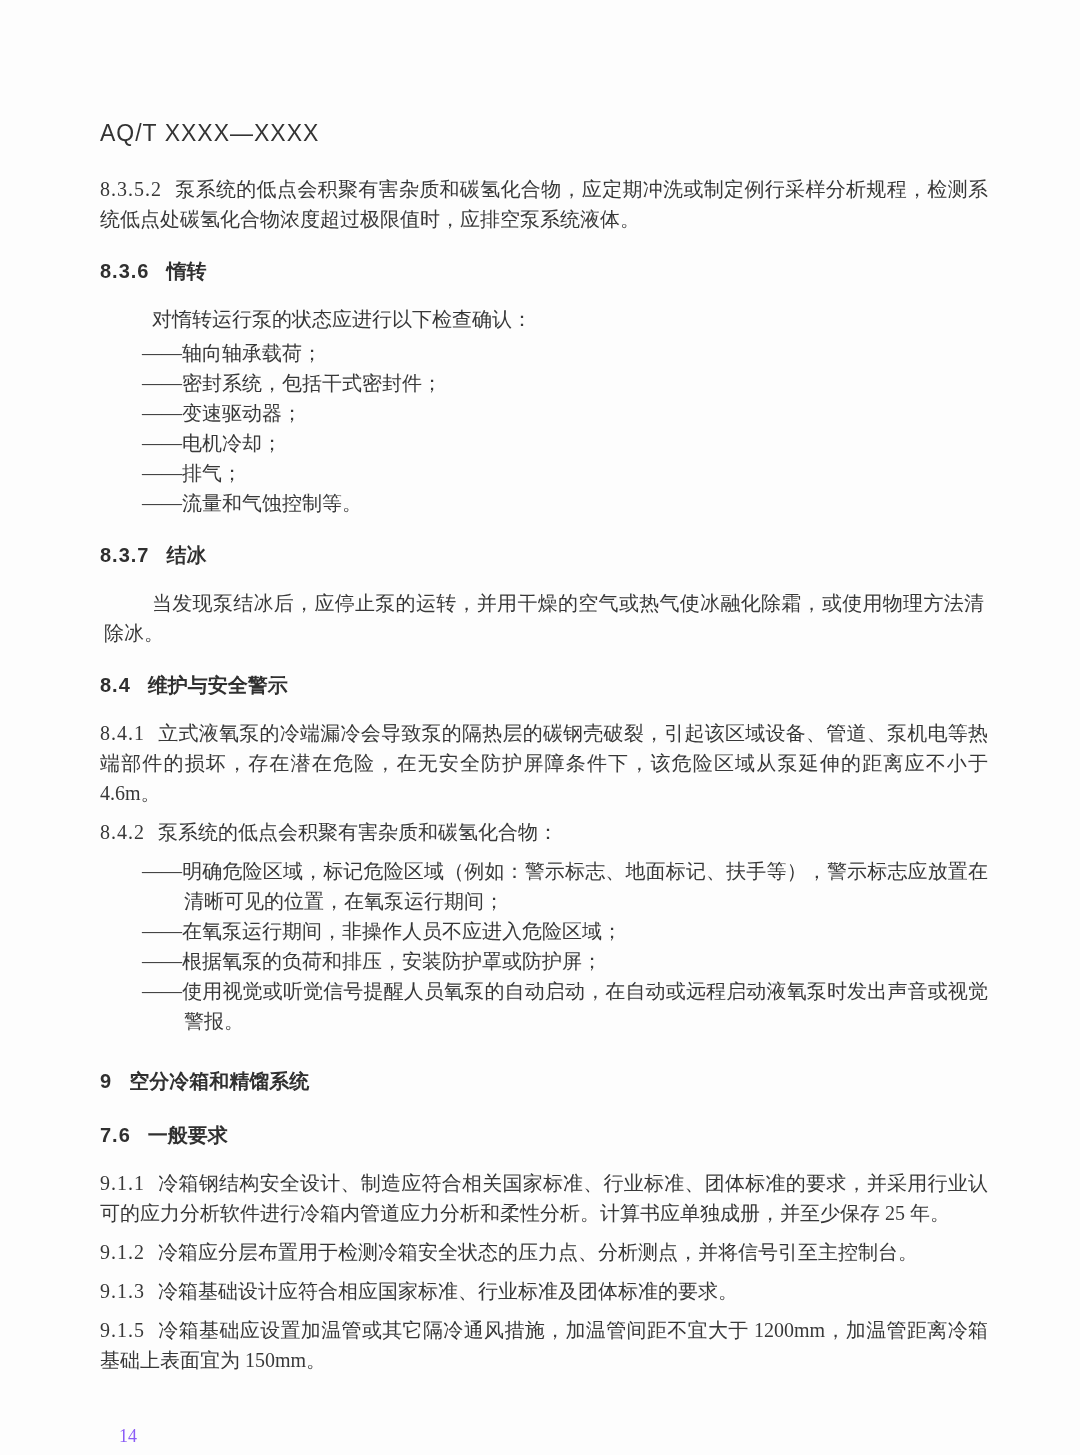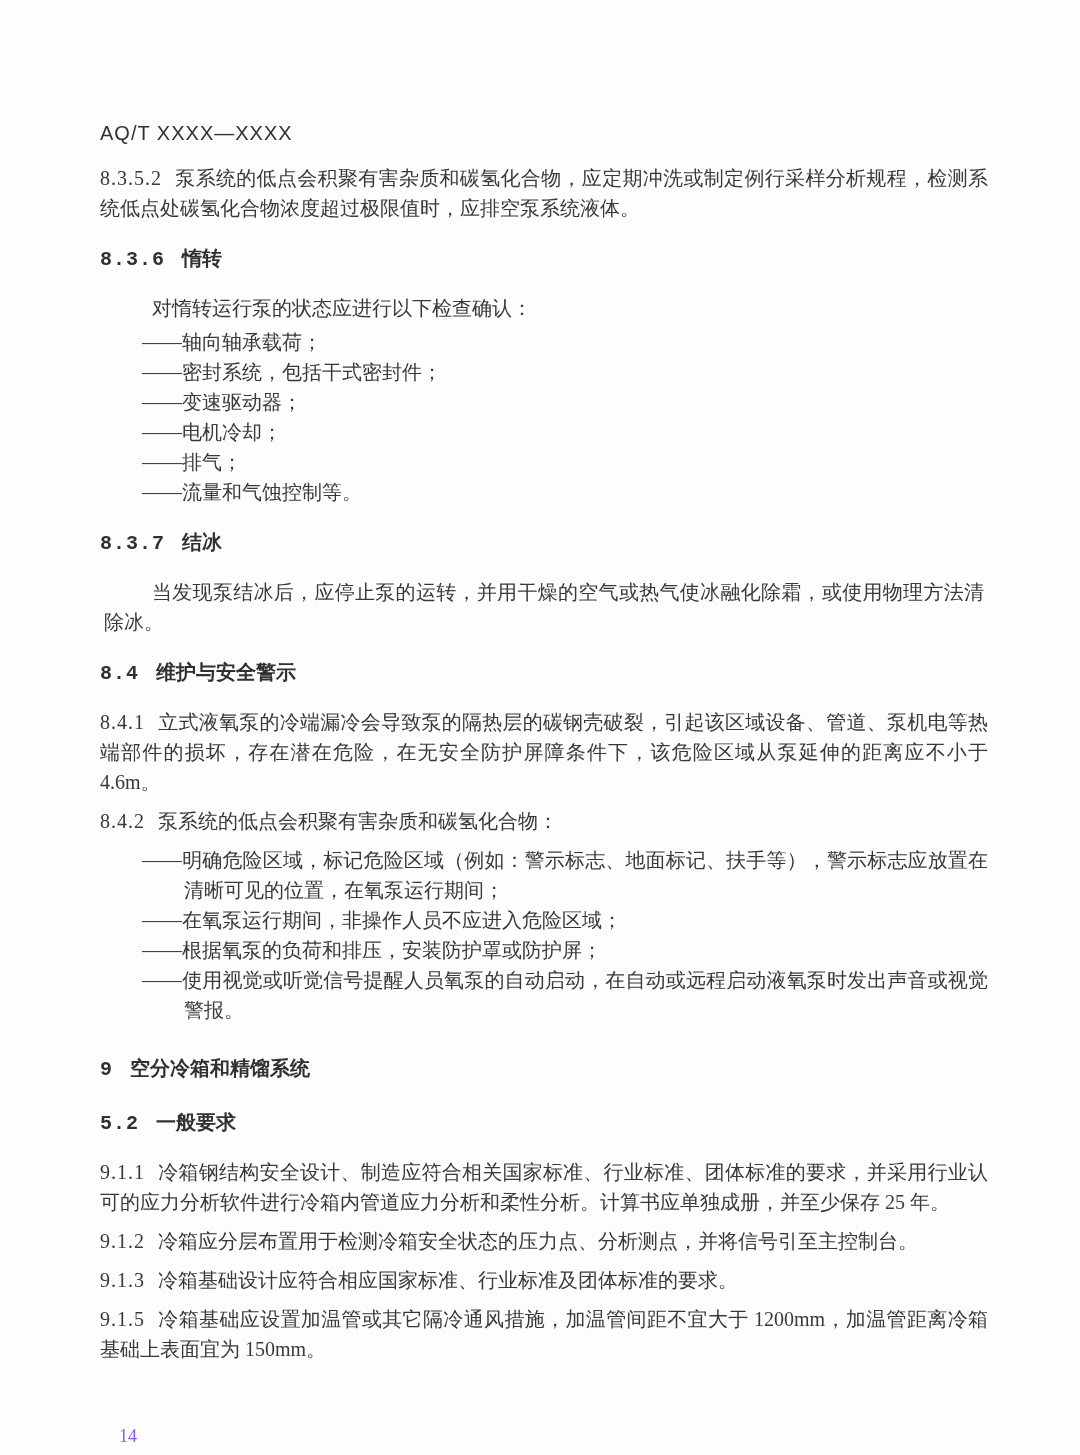--- a/index.html
+++ b/index.html
@@ -11,30 +11,30 @@
     background: #fdfdfd;
     color: #383838;
     font-family: "Liberation Serif", "DejaVu Serif", serif;
     font-size: 20px;
     line-height: 30px;
     padding: 118px 92px 0 100px;
     overflow: hidden;
   }
   .doc-header {
     font-family: "Liberation Sans", "DejaVu Sans", sans-serif;
-    font-size: 20px;
+    font-size: 23px;
     letter-spacing: 1px;
     color: #333333;
-    margin-bottom: 15px;
+    margin-bottom: 26px;
   }
   p { margin: 0; }
   .clause { margin: 9px 0; text-align: justify; }
   .clause .num { margin-right: 13px; letter-spacing: 1px; white-space: nowrap; }
   .heading {
-    font-family: Liberation Mono, monospace;
+    font-family: Liberation Sans, sans-serif;
     font-weight: 700;
     font-size: 20px;
     color: #303030;
     margin: 22px 0 18px 0;
   }
   .heading .num { margin-right: 17px; letter-spacing: 1px; }
   .chapter { margin: 30px 0 24px 0; }
   .indent { text-indent: 2.4em; text-align: justify; margin: 4px 4px; }
   .dash-list { margin: 2px 0; }
   .dash-item {
@@ -89,21 +89,21 @@
 
     <div class="dash-list">
       <p class="dash-item">——明确危险区域，标记危险区域（例如：警示标志、地面标记、扶手等），警示标志应放置在清晰可见的位置，在氧泵运行期间；</p>
       <p class="dash-item">——在氧泵运行期间，非操作人员不应进入危险区域；</p>
       <p class="dash-item">——根据氧泵的负荷和排压，安装防护罩或防护屏；</p>
       <p class="dash-item">——使用视觉或听觉信号提醒人员氧泵的自动启动，在自动或远程启动液氧泵时发出声音或视觉警报。</p>
     </div>
 
     <h2 class="heading chapter"><span class="num">9</span><span>空分冷箱和精馏系统</span></h2>
 
-    <h3 class="heading"><span class="num">5.2</span><span>一般要求</span></h3>
+    <h3 class="heading"><span class="num">7.6</span><span>一般要求</span></h3>
 
     <p class="clause"><span class="num">9.1.1</span><span>冷箱钢结构安全设计、制造应符合相关国家标准、行业标准、团体标准的要求，并采用行业认可的应力分析软件进行冷箱内管道应力分析和柔性分析。计算书应单独成册，并至少保存 25 年。</span></p>
 
     <p class="clause"><span class="num">9.1.2</span><span>冷箱应分层布置用于检测冷箱安全状态的压力点、分析测点，并将信号引至主控制台。</span></p>
 
     <p class="clause"><span class="num">9.1.3</span><span>冷箱基础设计应符合相应国家标准、行业标准及团体标准的要求。</span></p>
 
 
     <p class="clause"><span class="num">9.1.5</span><span>冷箱基础应设置加温管或其它隔冷通风措施，加温管间距不宜大于 1200mm，加温管距离冷箱基础上表面宜为 150mm。</span></p>
 

